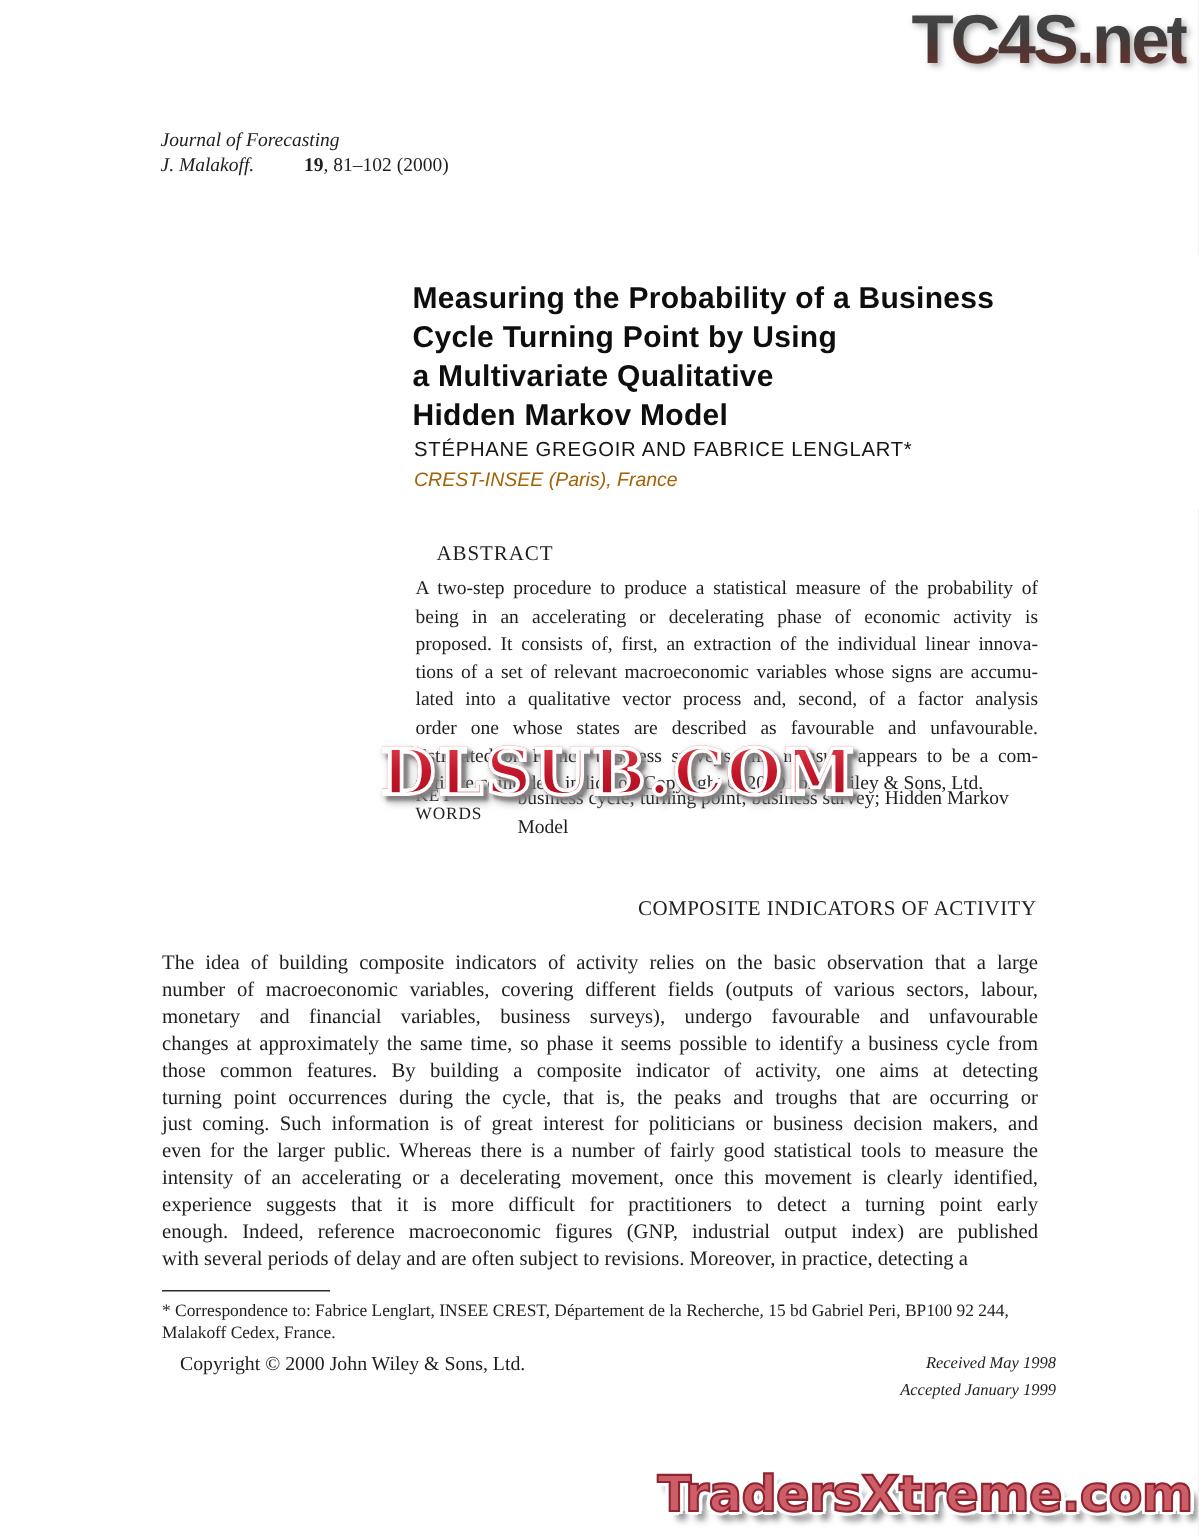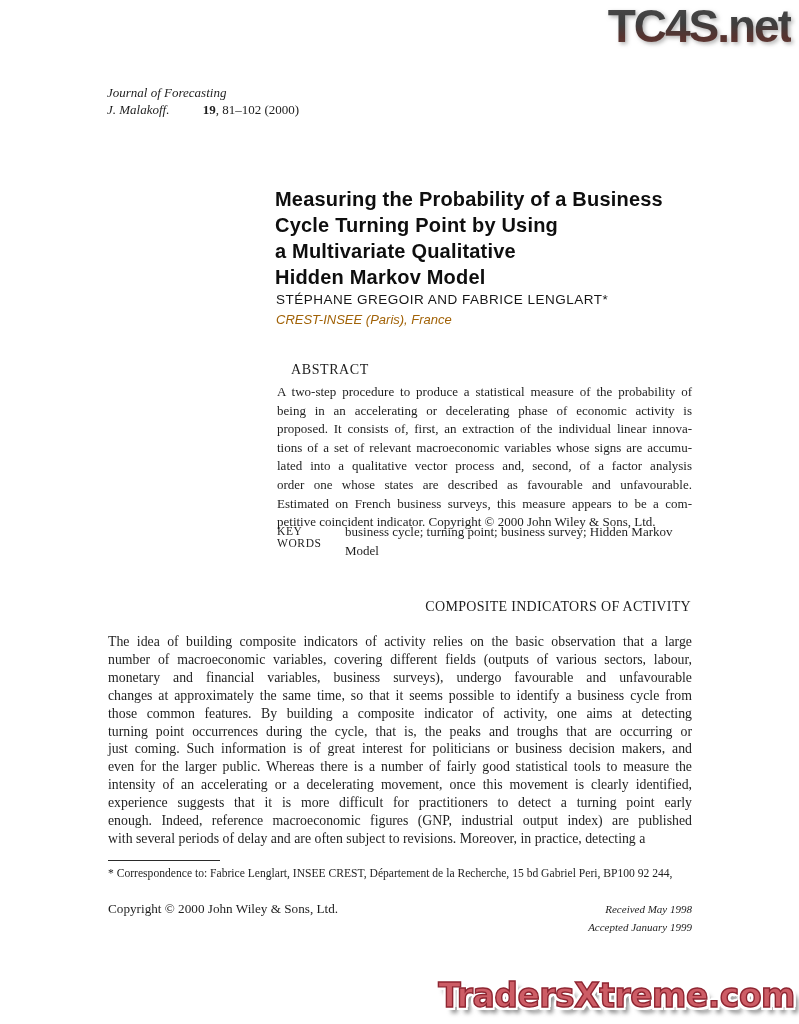--- a/index.html
+++ b/index.html
@@ -45,21 +45,21 @@
   .keywords-text { font-size:13px; line-height:18.6px; }
 
   
   .section-heading { left:108px; top:599px; width:583px; text-align:right;
     font-size:14px; letter-spacing:0.3px; }
   .body-paragraph { left:108px; top:633px; width:584px; font-size:13.8px; line-height:17.9px; }
 
   
   .footnote-rule { left:108px; top:860px; width:112px; border-top:1px solid #2a2a2a; height:0; }
   .footnote { left:108px; top:867px; width:600px; font-size:11.6px; line-height:14.6px; }
-  .footer-row { left:108px; top:901px; width:584px; display:flex;
+  .footer-row { left:120px; top:901px; width:584px; display:flex;
     justify-content:space-between; align-items:flex-start; }
   .copyright { font-size:13.2px; }
   .dates { font-size:11px; font-style:italic; text-align:right; line-height:17.6px; }
 
   
   .wm-tc4s {
     top:0px; right:8px; z-index:30;
     font-family:"Liberation Sans", sans-serif; font-weight:bold;
     font-size:46px; letter-spacing:-2px; line-height:52px;
     background: linear-gradient(180deg, #4a4a4a 8%, #3e3e3e 45%, #57332f 72%, #6d413c 100%);
@@ -87,20 +87,21 @@
       -3px 0 0 #ffffff, 3px 0 0 #ffffff, 0 -3px 0 #ffffff, 0 3px 0 #ffffff,
       5px 6px 4px rgba(110,110,110,0.8);
   }
 </style>
 </head>
 <body>
 
 <div class="page">
 
   <div class="abs wm-tc4s">TC4S.net</div>
+  <div class="abs wm-dlsub">DLSUB.COM</div>
   <div class="abs wm-traders">TradersXtreme.com</div>
 
   <div class="abs journal-header">
     <div class="journal-name">Journal of Forecasting</div>
     <div class="journal-cite"><span class="abbrev">J. Malakoff. </span><span class="vol">19</span><span>, 81–102 (2000)</span></div>
   </div>
 
   <div class="abs title-block plines">
 
   <div class="line">Measuring the Probability of a Business</div>
@@ -133,35 +134,36 @@
         <div>Model</div>
       </div>
   </div>
 
   <div class="abs section-heading">COMPOSITE INDICATORS OF ACTIVITY</div>
   <div class="abs body-paragraph jlines">
 
   <div>The idea of building composite indicators of activity relies on the basic observation that a large</div>
       <div>number of macroeconomic variables, covering different fields (outputs of various sectors, labour,</div>
       <div>monetary and financial variables, business surveys), undergo favourable and unfavourable</div>
-      <div>changes at approximately the same time, so that it seems possible to identify a business cycle from</div>
+      <div>changes at approximately the same time, so phase it seems possible to identify a business cycle from</div>
       <div>those common features. By building a composite indicator of activity, one aims at detecting</div>
       <div>turning point occurrences during the cycle, that is, the peaks and troughs that are occurring or</div>
       <div>just coming. Such information is of great interest for politicians or business decision makers, and</div>
       <div>even for the larger public. Whereas there is a number of fairly good statistical tools to measure the</div>
       <div>intensity of an accelerating or a decelerating movement, once this movement is clearly identified,</div>
       <div>experience suggests that it is more difficult for practitioners to detect a turning point early</div>
       <div>enough. Indeed, reference macroeconomic figures (GNP, industrial output index) are published</div>
       <div>with several periods of delay and are often subject to revisions. Moreover, in practice, detecting a</div>
     </div>
 
   <div class="abs footnote-rule"></div>
   <div class="abs footnote plines">
 
   <div>* Correspondence to: Fabrice Lenglart, INSEE CREST, Département de la Recherche, 15 bd Gabriel Peri, BP100 92 244,</div>
+      <div>Malakoff Cedex, France.</div>
     </div>
 
   <div class="abs footer-row">
     <div class="copyright">Copyright © 2000 John Wiley &amp; Sons, Ltd.</div>
     <div class="dates">
       <div>Received May 1998</div>
       <div>Accepted January 1999</div>
     </div>
   </div>
 

